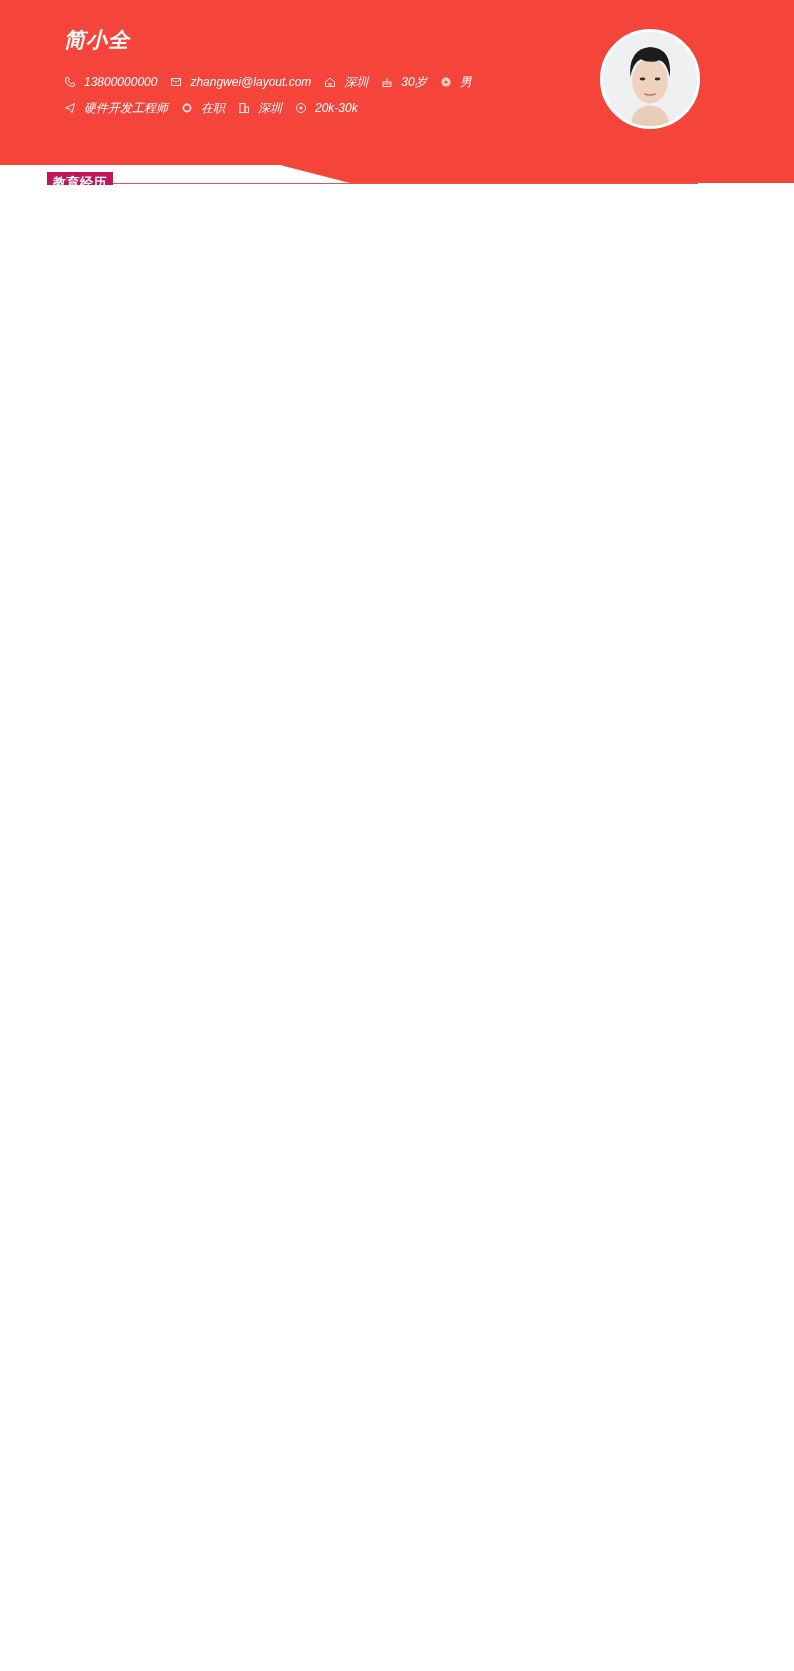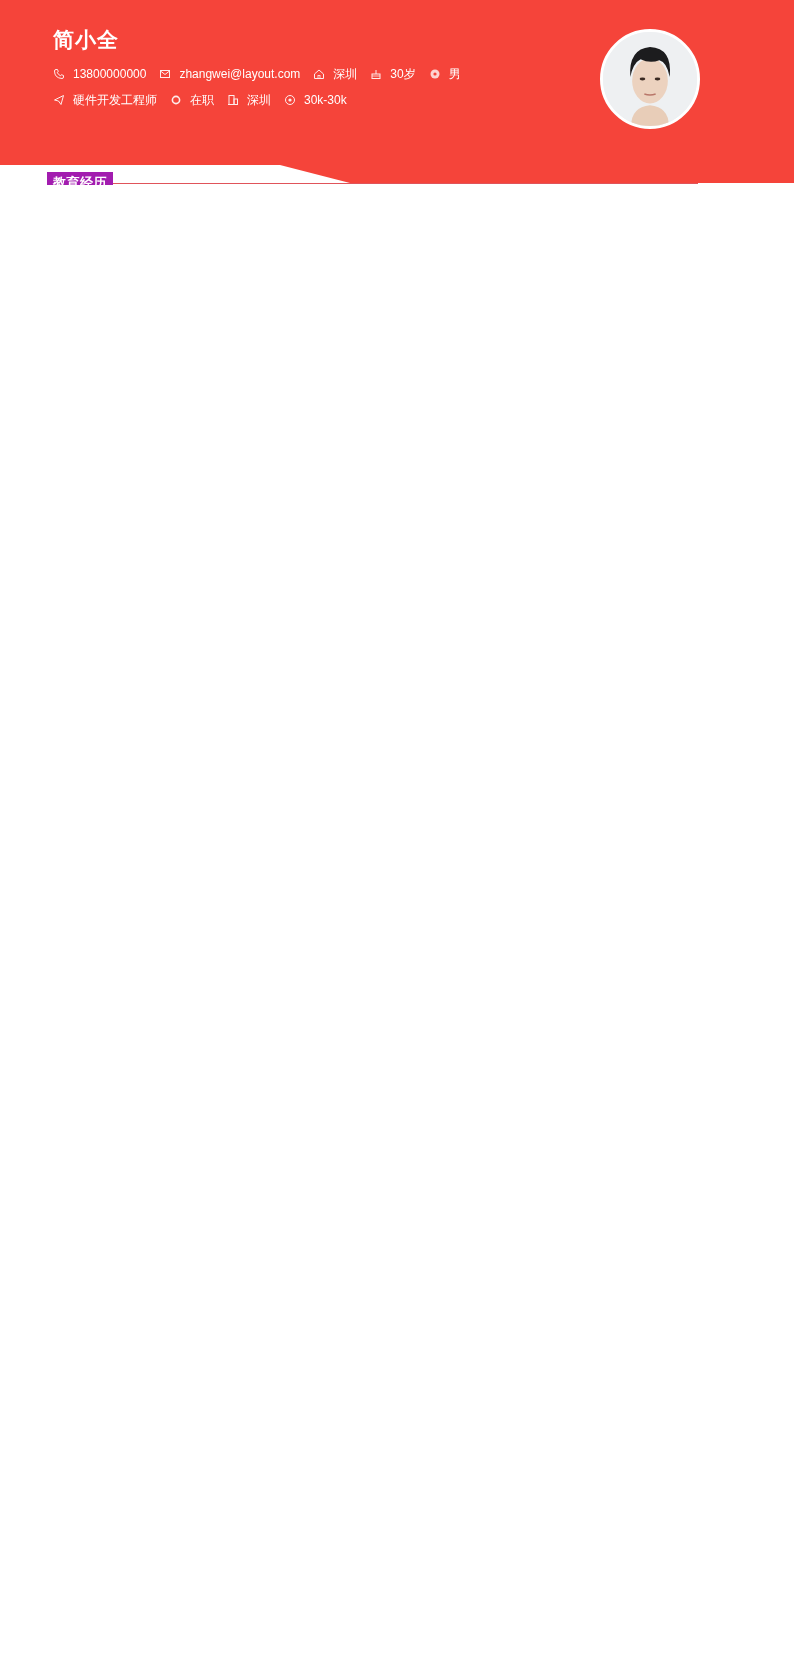--- a/index.html
+++ b/index.html
@@ -2,34 +2,34 @@
 <html><head>
 <meta charset="utf-8">
 <style>
   * { box-sizing: border-box; margin: 0; padding: 0; }
   html, body { width: 794px; background: #ffffff; }
   body { font-family: "Liberation Sans", "DejaVu Sans", sans-serif; color: #222; position: relative; }
 
   
   .header { position: relative; width: 794px; height: 185px; }
   .header-bg { position: absolute; left: 0; top: 0; width: 794px; height: 185px; }
-  .header-content { position: absolute; left: 53px; top: 26px; }
+  .header-content { position: absolute; left: 64px; top: 26px; font-style: italic; }
   .name { font-size: 21px; font-weight: bold; color: #fff; letter-spacing: 1px; line-height: 28px; }
-  .info-row { display: flex; align-items: center; margin-top: 12px; height: 16px; font-size: 12px; color: #fff; }
+  .info-row { display: flex; align-items: center; margin-top: 20px; height: 16px; font-size: 12px; color: #fff; }
   .info-row + .info-row { margin-top: 10px; }
   .info-item { display: flex; align-items: center; margin-right: 13px; }
   .info-item .ic { width: 12px; height: 12px; margin-right: 8px; display: inline-flex; align-items: center; justify-content: center; opacity: 0.9; }
   .info-item .ic svg { width: 12px; height: 12px; }
   .avatar { position: absolute; left: 600px; top: 29px; width: 100px; height: 100px; border-radius: 50%; border: 3px solid #fff; background: #eef0f2; overflow: hidden; }
 
   
   .main { position: absolute; left: 47px; top: 172px; width: 651px; }
   .section { margin-bottom: 0; }
   .sec-head { position: relative; height: 22px; display: flex; align-items: center; }
-  .sec-label { background: #a21caf; color: #fff; font-size: 13px; font-weight: bold; padding: 0 6px; height: 22px; line-height: 22px; position: relative; z-index: 1; letter-spacing: 0.5px; }
+  .sec-label { background: #be185d; color: #fff; font-size: 13px; font-weight: bold; padding: 0 6px; height: 22px; line-height: 22px; position: relative; z-index: 1; letter-spacing: 0.5px; }
   .sec-line { flex: 1; height: 1px; background: #e0545a; margin-top: 0; }
 
   .row { display: flex; justify-content: space-between; align-items: center; }
   .title-b { font-size: 12px; font-weight: bold; color: #1a1a1a; }
   .date { font-size: 12px; font-weight: bold; color: #1a1a1a; }
   .tag { display: inline-block; font-size: 11.5px; padding: 0 6px; height: 18px; line-height: 18px; margin-left: 8px; border-radius: 2px; }
   .tag.blue { background: #e6f0fb; color: #2f7fd6; }
   .tag.orange { background: #fdf0e3; color: #e8720c; }
   .para { font-size: 12px; line-height: 22px; color: #333; }
   ul.bullets { list-style: none; }
@@ -135,21 +135,21 @@
           </span>
         <span>深圳</span>
       </div>
       <div class="info-item">
         <span class="ic">
             <svg viewBox="0 0 12 12">
               <circle cx="6" cy="6" r="4.5" fill="none" stroke="#fff" stroke-width="1"></circle>
               <circle cx="6" cy="6" r="1.6" fill="#fff"></circle>
             </svg>
           </span>
-        <span>30k-30k</span>
+        <span>20k-30k</span>
       </div>
     </div>
   </div>
   <div class="avatar">
     <svg viewBox="0 0 100 100" width="94" height="94">
       <rect width="100" height="100" fill="#eef0f2"></rect>
       <path d="M30 100 Q30 80 50 78 Q70 80 70 100 Z" fill="#e8cdb8"></path>
       <ellipse cx="50" cy="52" rx="19" ry="24" fill="#ecd2bf"></ellipse>
       <path d="M29 48 Q27 18 50 16 Q74 17 71 48 Q68 32 60 30 Q50 34 40 29 Q32 33 29 48 Z" fill="#1c1c1e"></path>
       <ellipse cx="42" cy="50" rx="3" ry="1.5" fill="#3a2a22"></ellipse>

